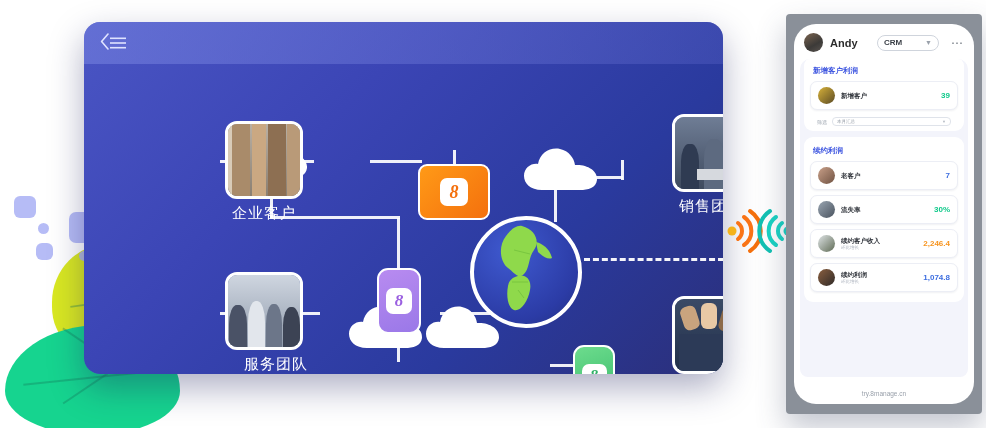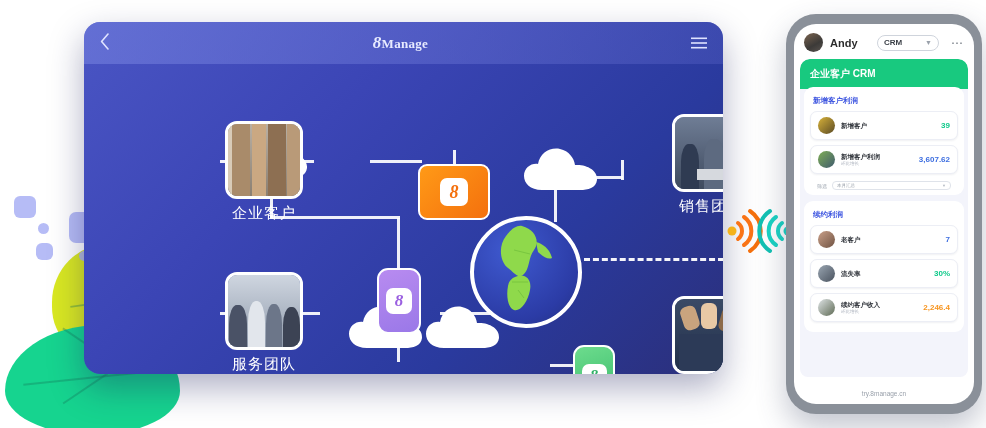--- a/index.html
+++ b/index.html
@@ -96,21 +96,21 @@
     position: absolute; height: 0; border-top: 3px dashed #ffffff; opacity: .95;
   }
 
   
   .signals { position: absolute; left: 726px; top: 206px; width: 68px; height: 50px; }
 
   
   .phone {
     position: absolute; left: 786px; top: 14px;
     width: 196px; height: 400px;
-    border-radius: 30px;
+    border-radius: 4px;
     background: #8a9099;
     padding: 10px 8px;
     box-shadow: 0 14px 30px rgba(60,70,100,.3);
   }
   .phone-screen {
     width: 100%; height: 100%; border-radius: 22px;
     background: #ffffff; overflow: hidden; position: relative;
   }
   .ph-top {
     display: flex; align-items: center; padding: 9px 10px 7px 10px; gap: 7px;
@@ -187,23 +187,20 @@
 <div class="sq s5"></div>
 
 <div class="tablet">
 
   <div class="tablet-topbar">
     <div class="tb-back">
       <svg width="10" height="17" viewBox="0 0 10 17">
           <polyline points="8,1 1.6,8.5 8,16" fill="none" stroke="#dfe3ff" stroke-width="1.6" stroke-linecap="round" stroke-linejoin="round"></polyline>
         </svg>
     </div>
-    <div class="tb-title">
-      <span class="eight">8</span><span>Manage</span>
-    </div>
     <div class="tb-menu">
       <svg width="16" height="12" viewBox="0 0 16 12">
         <rect x="0" y="0.5" width="16" height="1.6" fill="#dfe3ff"></rect>
         <rect x="0" y="5.2" width="16" height="1.6" fill="#dfe3ff"></rect>
         <rect x="0" y="9.9" width="16" height="1.6" fill="#dfe3ff"></rect>
       </svg>
     </div>
   </div>
 
   <div class="canvas">
@@ -290,21 +287,21 @@
     </div>
     <div class="dev dev-purple">
       <div class="dev-logo">8</div>
     </div>
     <div class="dev dev-green">
       <div class="dev-logo">8</div>
     </div>
 
     <div class="node-label" style="left:100px;top:140px;">企业客户</div>
     <div class="node-label" style="left:547px;top:133px;">销售团队</div>
-    <div class="node-label" style="left:100px;top:291px;">服务团队</div>
+    <div class="node-label" style="left:112px;top:291px;">服务团队</div>
 
   </div>
 </div>
 
 <div class="signals">
   <svg width="68" height="50" viewBox="0 0 68 50">
     <g>
       <circle cx="6" cy="25" r="4.5" fill="#f4b21b"></circle>
       <path d="M12 17 A10 10 0 0 1 12 33" fill="none" stroke="#f97316" stroke-width="4" stroke-linecap="round"></path>
       <path d="M18 11 A17 17 0 0 1 18 39" fill="none" stroke="#f97316" stroke-width="4" stroke-linecap="round"></path>
@@ -326,43 +323,34 @@
       <div class="ph-avatar"></div>
       <div class="ph-user">Andy</div>
       <div class="ph-select">
         <span>CRM</span>
         <span class="ph-caret">▼</span>
       </div>
       <div class="ph-dots">⋯</div>
     </div>
 
     <div class="ph-body">
-      <div class="ph-banner">企业客户 CRM</div>
 
       <div class="ph-panel">
         <div class="sec-title">新增客户利润</div>
 
         <div class="kpi">
           <div class="kpi-ico" style="background:linear-gradient(135deg,#d8b23a,#5a4a24);"></div>
           <div class="kpi-txt">
             <div class="kpi-name">新增客户</div>
             <div class="kpi-sub"></div>
           </div>
           <div class="kpi-val" style="color:#0fc98a">39</div>
         </div>
 
 
-        <div class="kpi">
-          <div class="kpi-ico" style="background:linear-gradient(135deg,#7fae56,#3f5a6e);"></div>
-          <div class="kpi-txt">
-            <div class="kpi-name">新增客户利润</div>
-            <div class="kpi-sub">环比增长</div>
-          </div>
-          <div class="kpi-val" style="color:#3d6ee0">3,607.62</div>
-        </div>
 
         <div class="ph-filter">
           <span class="ph-filter-lbl">筛选</span>
           <span class="ph-filter-box">
             <span>本月汇总</span>
             <span class="ph-filter-caret">▼</span>
           </span>
         </div>
       </div>
 
@@ -389,19 +377,27 @@
 
         <div class="kpi">
           <div class="kpi-ico" style="background:linear-gradient(135deg,#dfe4e6,#5e6a54);"></div>
           <div class="kpi-txt">
             <div class="kpi-name">续约客户收入</div>
             <div class="kpi-sub">环比增长</div>
           </div>
           <div class="kpi-val" style="color:#f7941e">2,246.4</div>
         </div>
 
+        <div class="kpi">
+          <div class="kpi-ico" style="background:linear-gradient(135deg,#8a5f3f,#2f2a28);"></div>
+          <div class="kpi-txt">
+            <div class="kpi-name">续约利润</div>
+            <div class="kpi-sub">环比增长</div>
+          </div>
+          <div class="kpi-val" style="color:#3d6ee0">1,074.8</div>
+        </div>
 
       </div>
     </div>
 
     <div class="ph-footer">try.8manage.cn</div>
   </div>
 </div>
 
 </body></html>

